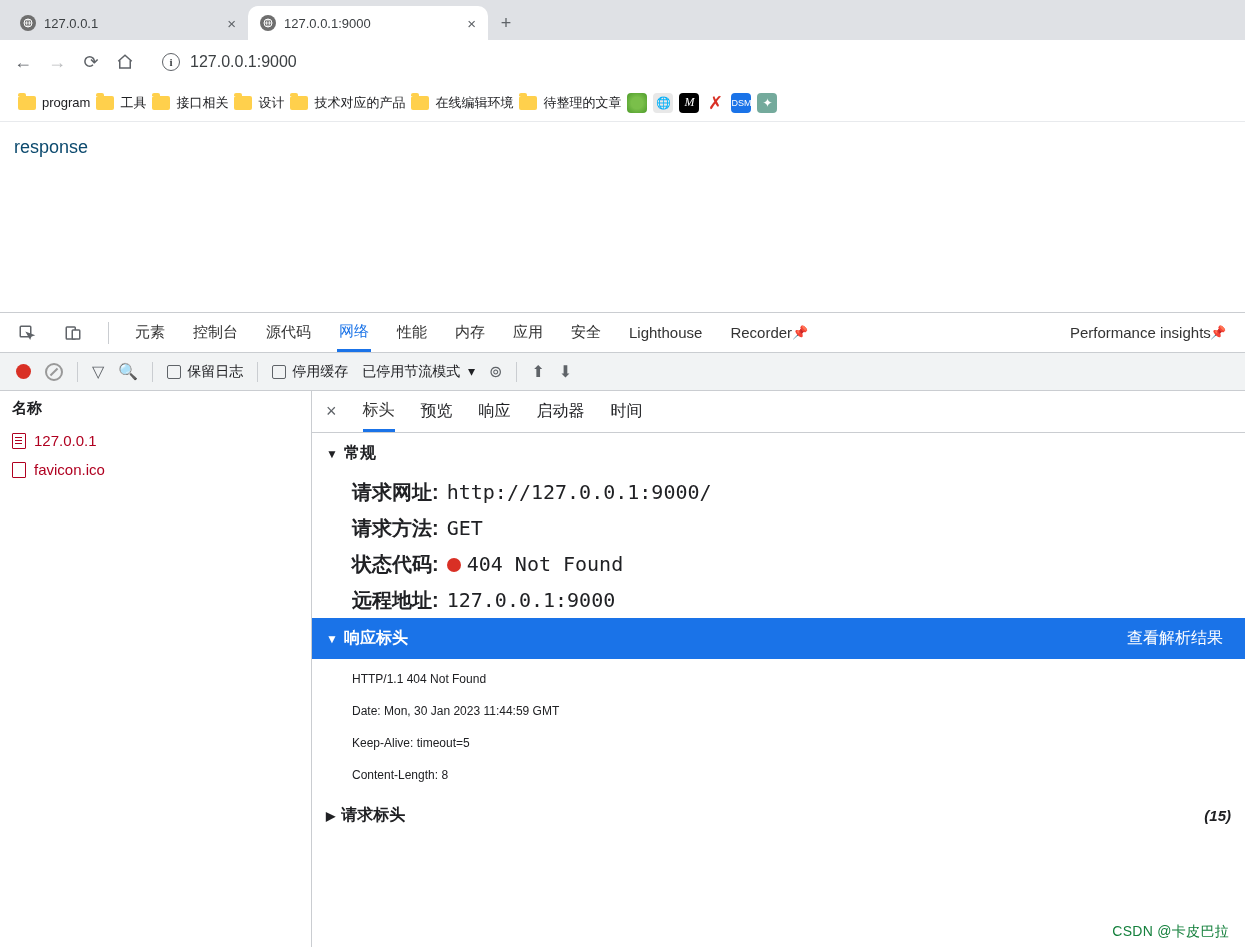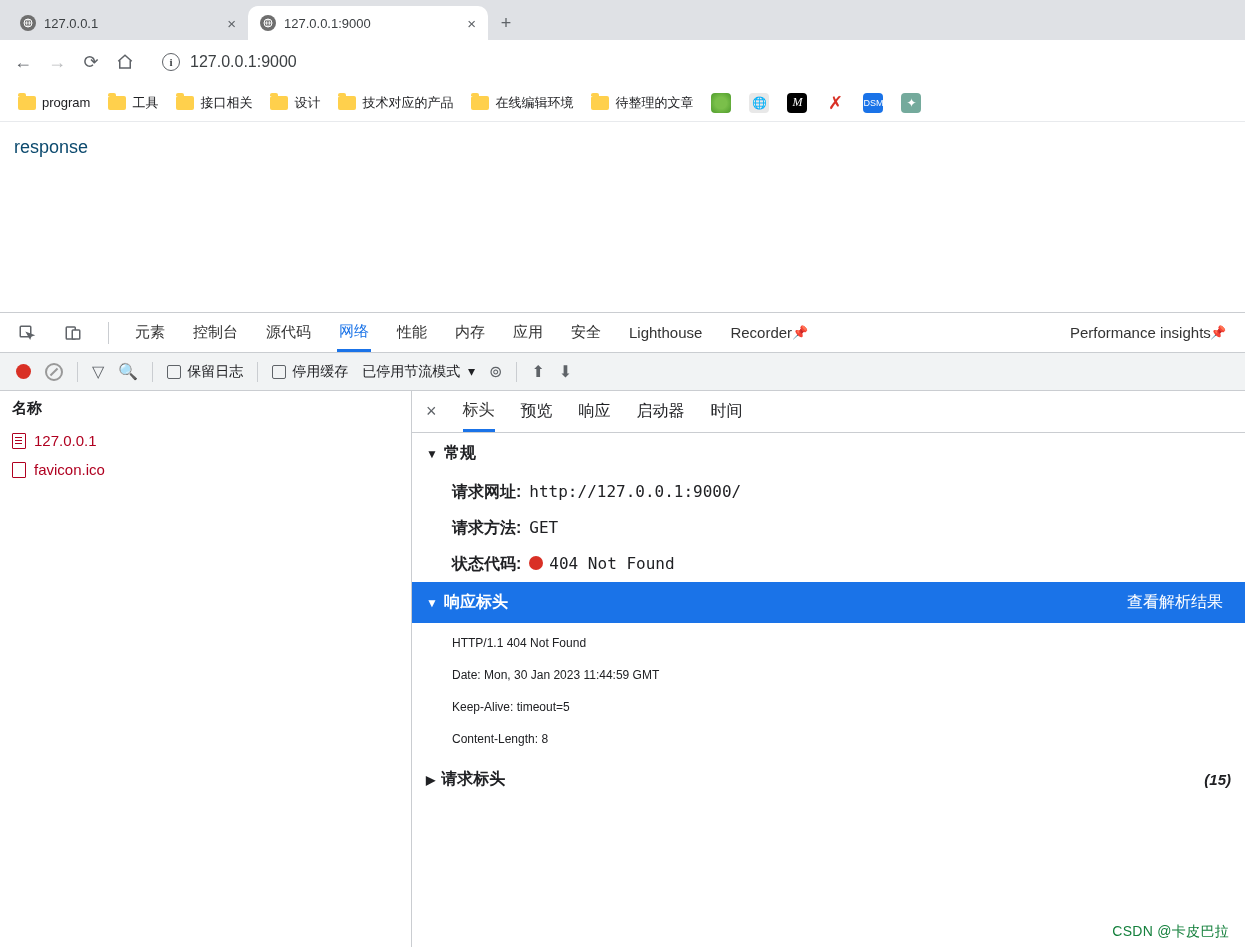--- a/index.html
+++ b/index.html
@@ -12,21 +12,21 @@
 .tab .fav { width:16px; height:16px; border-radius:50%; background:#6e6e6e; display:flex; align-items:center; justify-content:center; color:#fff; font-size:11px; }
 .tab .close { margin-left:auto; font-size:15px; color:#5f6368; cursor:pointer; }
 .tab.new { min-width:36px; justify-content:center; font-size:18px; color:#5f6368; }
 
 .omnibox-row { height:44px; background:#fff; display:flex; align-items:center; gap:12px; padding:0 12px; }
 .nav-ico { width:22px; height:22px; display:flex; align-items:center; justify-content:center; color:#5f6368; font-size:18px; }
 .nav-ico.dim { color:#babcbe; }
 .addr { flex:0 0 auto; display:flex; align-items:center; gap:10px; height:32px; padding:0 14px; color:#3c4043; font-size:16px; }
 .addr .info { width:18px; height:18px; border:1.5px solid #5f6368; border-radius:50%; display:flex; align-items:center; justify-content:center; font-size:11px; font-weight:600; font-family:serif; }
 
-.bookmark-bar { height:38px; background:#fff; display:flex; align-items:center; gap:18px; padding:0 18px; border-bottom:1px solid #e8eaed; font-size:13px; }
+.bookmark-bar { height:38px; background:#fff; display:flex; align-items:center; gap:6px; padding:0 18px; border-bottom:1px solid #e8eaed; font-size:13px; }
 .bm { display:flex; align-items:center; gap:6px; cursor:pointer; }
 .bm .fold { width:18px; height:14px; background:#ffd04c; border-radius:2px; position:relative; }
 .bm .fold::before { content:""; position:absolute; top:-3px; left:0; width:8px; height:3px; background:#ffd04c; border-radius:2px 2px 0 0; }
 .bm-ico { width:20px; height:20px; border-radius:4px; display:flex; align-items:center; justify-content:center; font-size:12px; color:#fff; }
 
 
 .page { padding:14px; font-family:monospace,"Courier New"; font-size:18px; color:#0c4a6e; }
 
 
 .devtools { position:absolute; left:0; right:0; top:312px; bottom:0; border-top:1px solid #cacdd1; background:#fff; display:flex; flex-direction:column; }
@@ -44,41 +44,41 @@
 .ban::after { content:""; position:absolute; left:2px; top:6px; width:10px; height:2px; background:#999; transform:rotate(-45deg); }
 .filt { font-size:16px; color:#5f6368; }
 .chk { display:flex; align-items:center; gap:6px; }
 .chk .box { width:14px; height:14px; border:1.5px solid #5f6368; border-radius:2px; }
 .net-sep { width:1px; height:20px; background:#cacdd1; }
 .wifi, .up, .down { font-size:16px; color:#5f6368; }
 
 .net-body { flex:1; display:flex; }
 
 
-.req-list { width:412px; border-right:1px solid #cacdd1; display:flex; flex-direction:column; }
+.req-list { width:312px; border-right:1px solid #cacdd1; display:flex; flex-direction:column; }
 .req-head { padding:8px 12px; font-weight:600; font-size:15px; }
 .req-row { display:flex; align-items:center; gap:8px; padding:6px 12px; font-size:15px; color:#b00020; cursor:pointer; }
 .req-row .doc { width:14px; height:16px; border:1.5px solid #b00020; border-radius:1px; position:relative; }
 .req-row .doc.lines::before { content:""; position:absolute; left:2px; top:3px; width:7px; height:1.5px; background:#b00020; box-shadow:0 3px 0 #b00020,0 6px 0 #b00020; }
 
 
 .detail { flex:1; overflow:auto; }
 .detail-tabs { height:42px; display:flex; align-items:center; gap:26px; padding:0 14px; border-bottom:1px solid #cacdd1; font-size:16px; }
 .detail-tabs .close { font-size:18px; color:#5f6368; cursor:pointer; }
 .detail-tabs .dti { cursor:pointer; height:100%; display:flex; align-items:center; }
 .detail-tabs .dti.active { color:#333; font-weight:500; border-bottom:3px solid #1a73e8;font-family:Liberation Mono, monospace; }
 
 .section-head { display:flex; align-items:center; gap:6px; padding:10px 14px; font-size:16px; font-weight:600; cursor:pointer; }
 .section-head .tri { font-size:12px; }
 .section-head.hl { background:#1a73e8; color:#fff; justify-content:space-between; padding-right:22px; }
 .section-head.hl .left { display:flex; align-items:center; gap:6px; }
 .section-head.hl .link { font-weight:400; }
 .section-head .count { margin-left:auto; font-weight:600; font-size:15px;font-style:italic; }
 
-.kv { padding:2px 0 2px 40px; font-size:16px; line-height:32px; }
+.kv { padding:2px 0 2px 40px; font-size:20px; line-height:32px; }
 .kv .k { font-weight:600; margin-right:8px; }
 .kv .v { font-family:Consolas,Menlo,monospace; }
 .status-dot { display:inline-block; width:14px; height:14px; border-radius:50%; background:#d93025; vertical-align:-1px; margin-right:6px; }
 
 .raw-lines { padding:4px 0 4px 40px; font-family:Consolas,Menlo,monospace; font-size:12px; line-height:32px; }
 
 .watermark { position:absolute; right:16px; bottom:6px; font-size:14px; color:#15803d; letter-spacing:.3px; }
 </style>
 </head>
 <body>
@@ -256,20 +256,21 @@
         <span class="dti">时间</span>
       </div>
 
       <div class="section-head">
         <span class="tri">▼</span>
         <span>常规</span>
       </div>
       <div class="kv"><span class="k">请求网址:</span><span class="v">http://127.0.0.1:9000/</span></div>
       <div class="kv"><span class="k">请求方法:</span><span class="v">GET</span></div>
       <div class="kv"><span class="k">状态代码:</span><span class="status-dot"></span><span class="v">404 Not Found</span></div>
+      <div class="kv"><span class="k">远程地址:</span><span class="v">127.0.0.1:9000</span></div>
 
       <div class="section-head hl">
         <span class="left">
             <span class="tri">▼</span>
             <span>响应标头</span>
           </span>
         <span class="link">查看解析结果</span>
       </div>
       <div class="raw-lines">
         <div>HTTP/1.1 404 Not Found</div>

